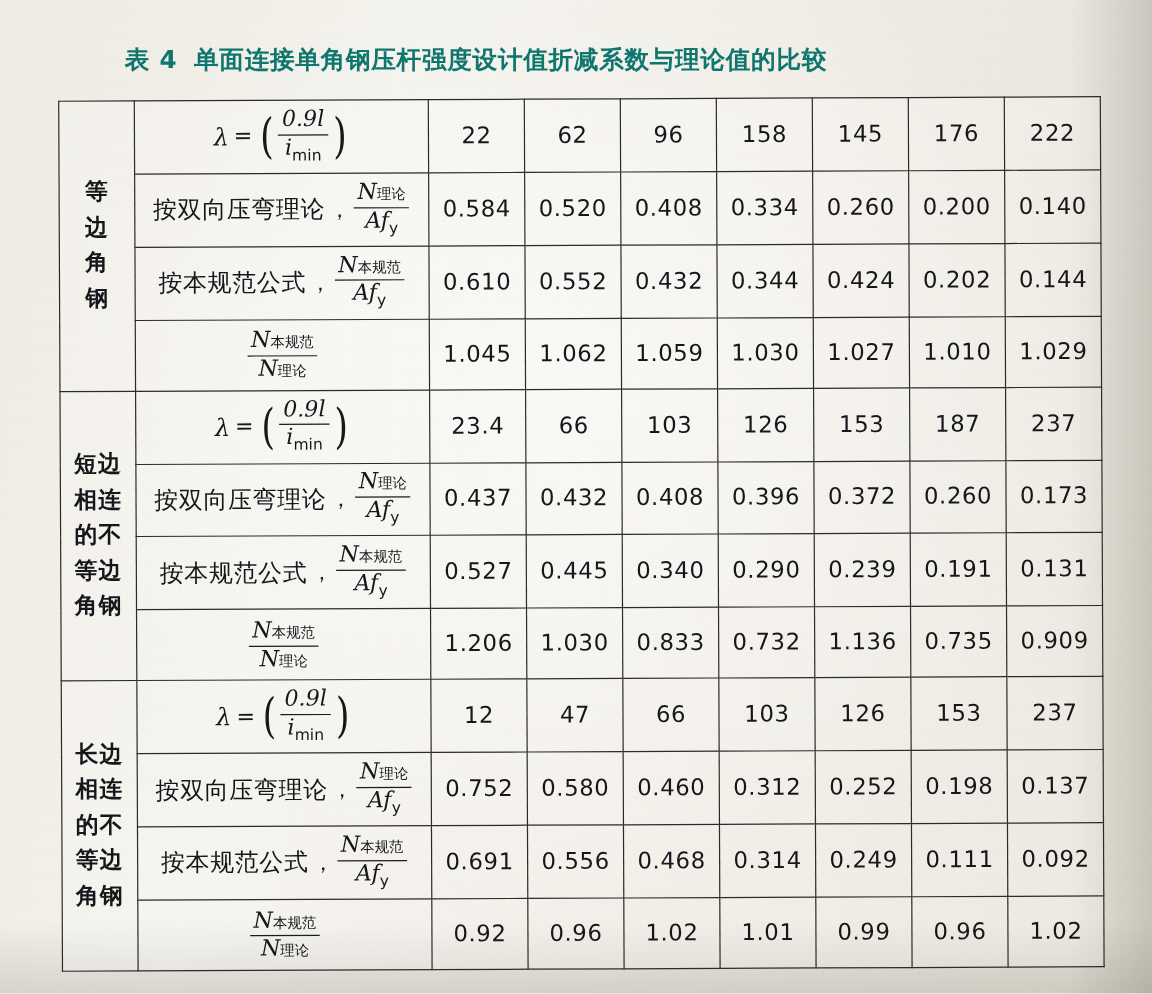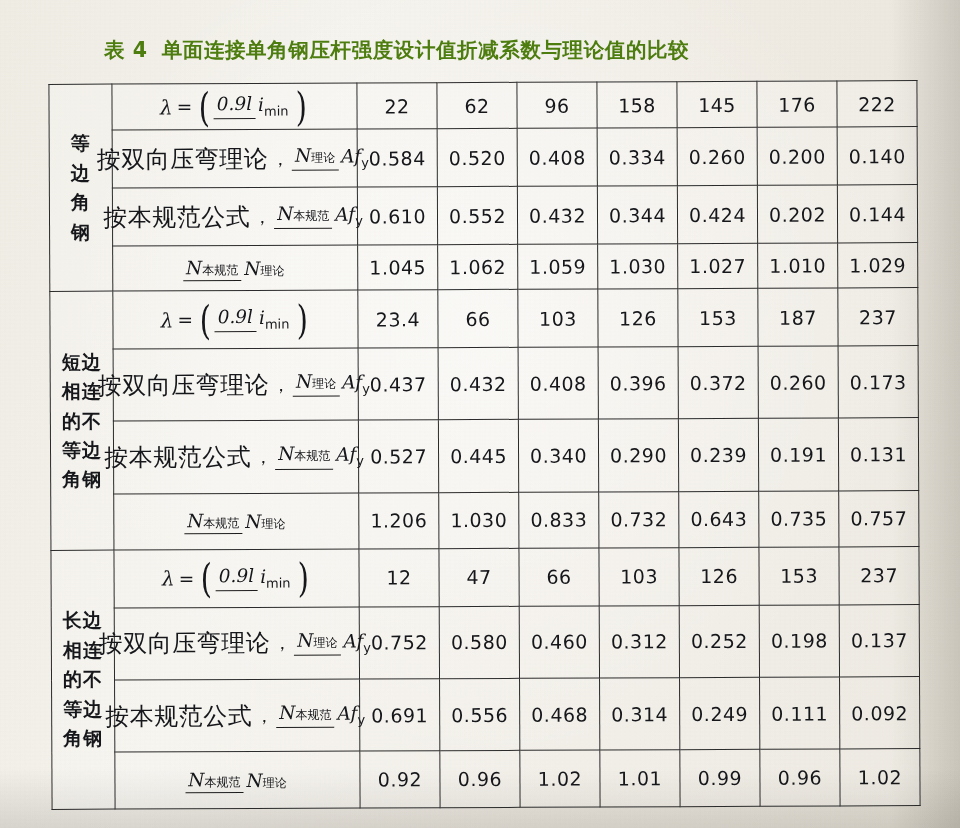--- a/index.html
+++ b/index.html
@@ -46,21 +46,21 @@
   }
 
   .caption {
     position: absolute;
     top: 36px;
     left: 104px;
     font-family: "DejaVu Sans", sans-serif;
     font-weight: bold;
     font-size: 20.5px;
     letter-spacing: .6px;
-    color: #4d7c0f;
+    color: #0f766e;
     white-space: nowrap;
   }
   .caption .num { margin-right: 14px; }
 
   .tablewrap {
     position: absolute;
     top: 82px;
     left: 50px;
     width: 862px;
     height: 726px;
@@ -119,21 +119,21 @@
     display: inline-flex;
     align-items: center;
     font-size: 40px;
     line-height: 0;
     font-family: "DejaVu Serif", serif;
     transform: scaleX(.72);
     color: #16171b;
   }
   .frac {
     display: inline-flex;
-    flex-direction: row;
+    flex-direction: column;
     justify-content: center;
     vertical-align: middle;
     line-height: 1.12;
     margin: 0 1px;
   }
   .frac .top {
     padding: 0 3px 1px 3px;
     border-bottom: 1.4px solid #1c1c1c;
     white-space: nowrap;
   }
@@ -149,21 +149,21 @@
     font-family: "DejaVu Sans", sans-serif;
   }
   .subcn {
     font-size: 12px;
     font-family: "DejaVu Sans", sans-serif;
     font-style: normal;
     letter-spacing: 0;
   }
   .cn {
     font-family: Liberation Mono, monospace;
-    font-size: 24px;
+    font-size: 20px;
     letter-spacing: .5px;
   }
   .comma { font-family: "DejaVu Sans", sans-serif; font-size: 18px; margin: 0 1px 0 2px; }
   .biglabel {
     display: flex;
     align-items: center;
     justify-content: center;
     gap: 1px;
   }
   .ratio-only { justify-content: center; }
@@ -345,23 +345,23 @@
             <span class="frac">
               <span class="top"><span class="it">N</span><span class="subcn">本规范</span></span>
               <span class="bot"><span class="it">N</span><span class="subcn">理论</span></span>
             </span>
           </span>
         </td>
         <td class="datacell">1.206</td>
         <td class="datacell">1.030</td>
         <td class="datacell">0.833</td>
         <td class="datacell">0.732</td>
-        <td class="datacell">0.643</td>
+        <td class="datacell">1.136</td>
         <td class="datacell">0.735</td>
-        <td class="datacell">0.757</td>
+        <td class="datacell">0.909</td>
       </tr>
 
       <tr>
         <td class="grp" rowspan="4">
           <span>长边</span>
           <span>相连</span>
           <span>的不</span>
           <span>等边</span>
           <span>角钢</span>
         </td>

